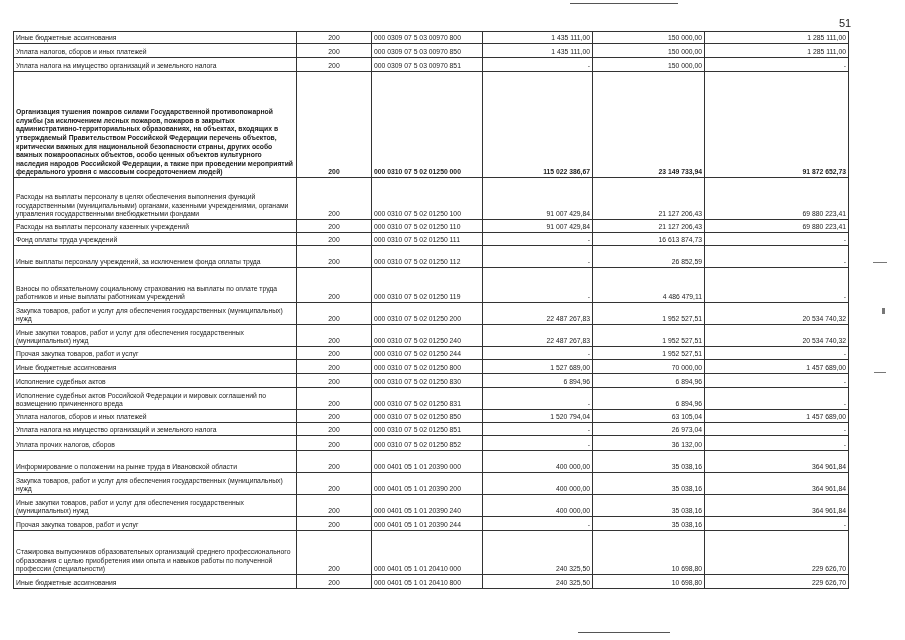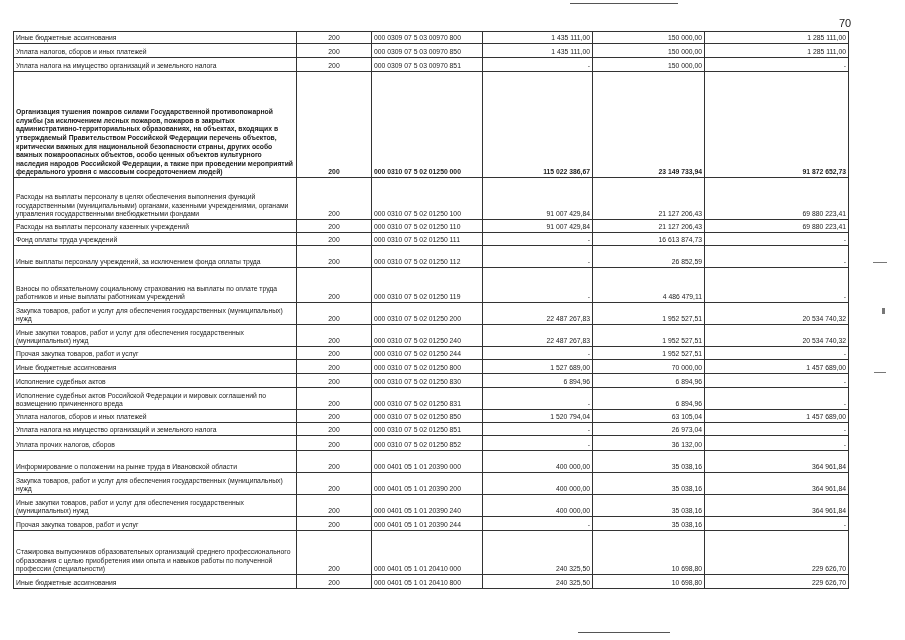--- a/index.html
+++ b/index.html
@@ -17,21 +17,21 @@
   td.code { text-align: center; }
   td.kbk { padding-left: 3px; }
   td.num { text-align: right; }
   tr.bold td { font-weight: bold; }
   .speck { position: absolute; background: #777; }
 </style>
 </head>
 <body>
 
 <div class="topline"></div>
-<div class="page-num">70</div>
+<div class="page-num">51</div>
 
 <table class="doc">
   <colgroup>
     <col class="c-name">
       <col class="c-code">
       <col class="c-kbk">
     <col class="c-v1">
       <col class="c-v2">
       <col class="c-v3">
   </colgroup>

